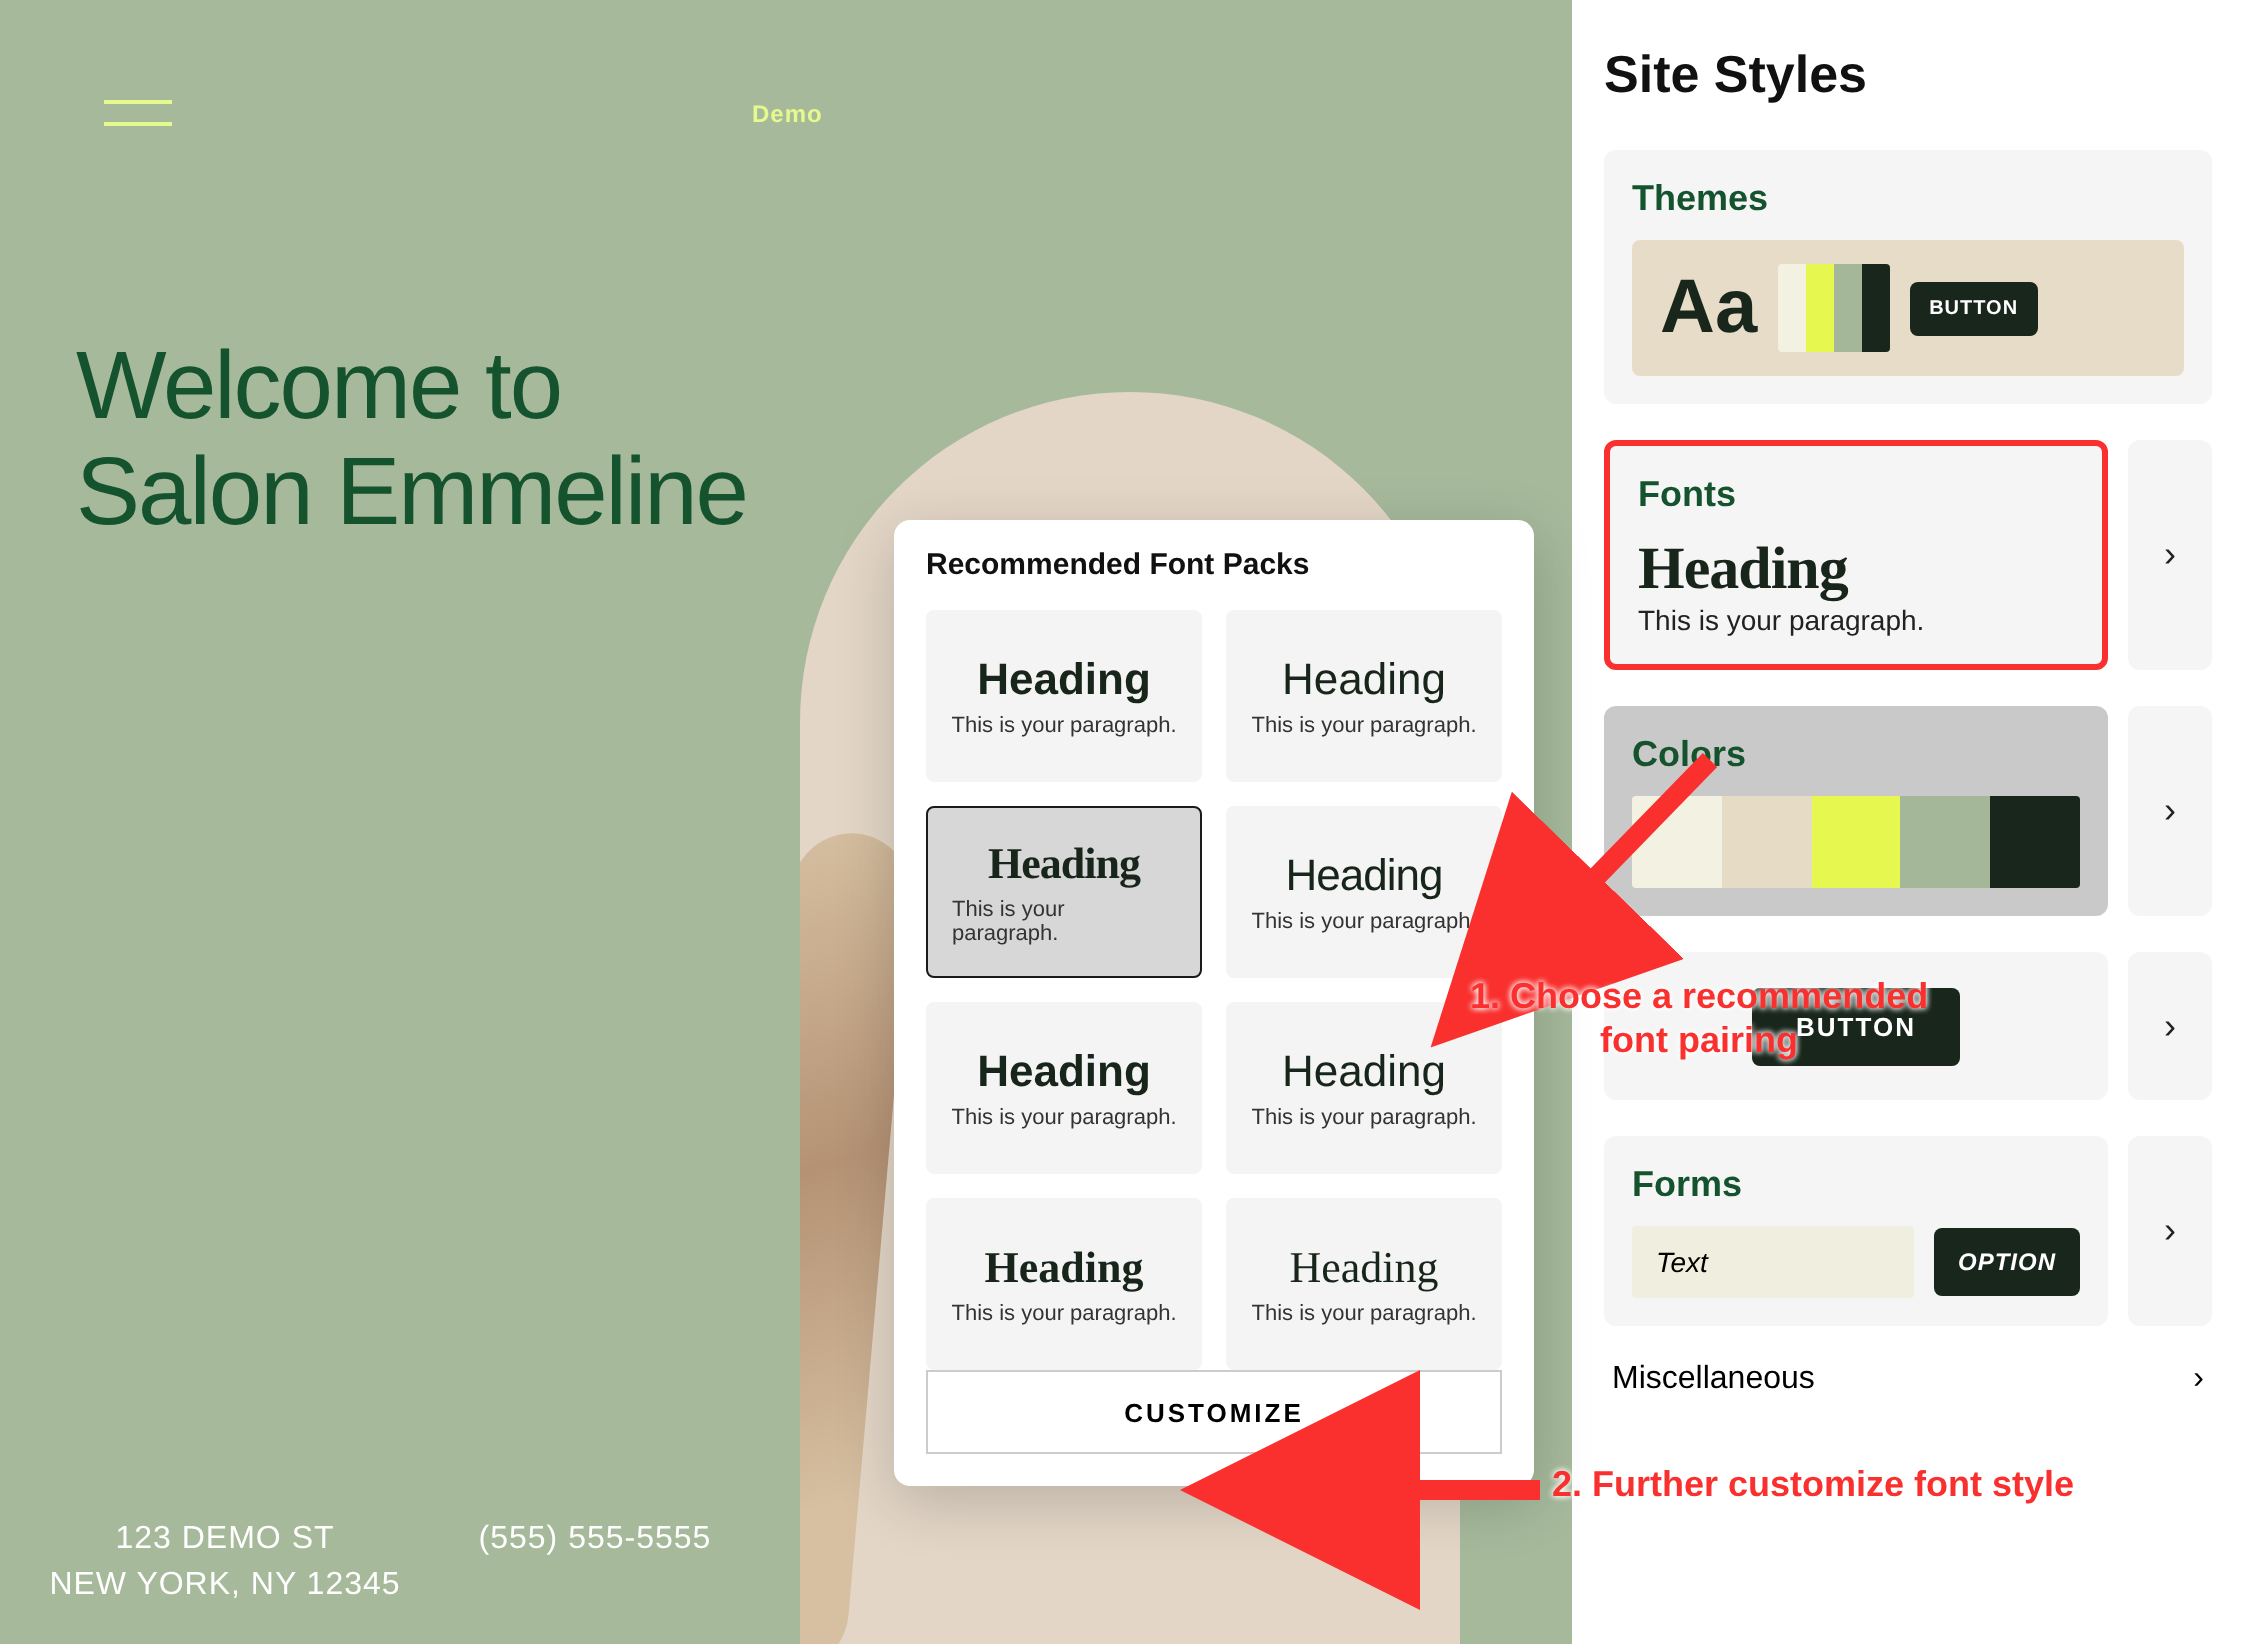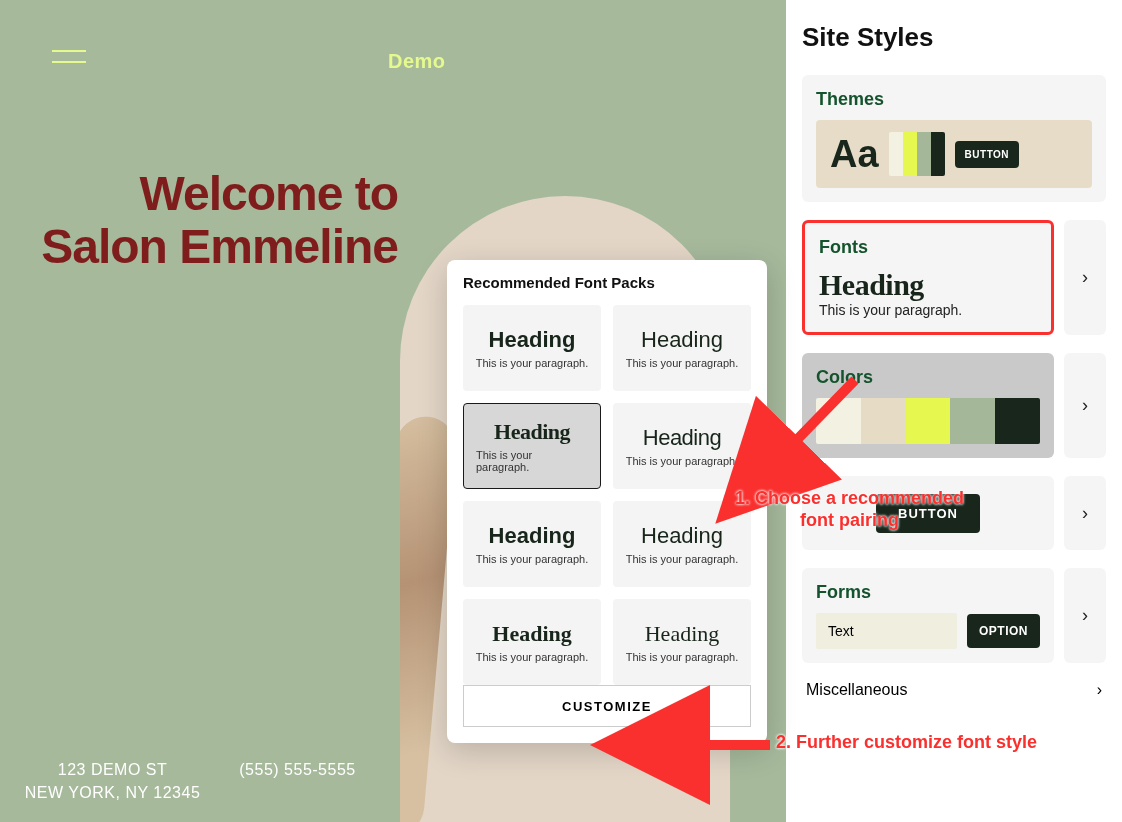--- a/index.html
+++ b/index.html
@@ -3,22 +3,22 @@
 <meta charset="utf-8">
 <style>
   * { box-sizing: border-box; margin: 0; padding: 0; }
   html, body { width: 1122px; height: 822px; overflow: hidden; font-family: -apple-system, Helvetica, Arial, sans-serif; }
   .root { display: flex; width: 100%; height: 100%; }
 
   
   .preview { position: relative; width: 786px; height: 100%; background: #a6b99b; }
   .hamburger { position: absolute; top: 50px; left: 52px; width: 34px; cursor: pointer; }
   .hamburger div { height: 2px; background: #e6f98f; margin-bottom: 9px; }
-  .demo-link { position: absolute; top: 50px; left: 388px; color: #e6f98f; font-weight: 700; font-size: 20px; letter-spacing: .5px; }
-  .hero-title { position: absolute; top: 168px; left: 38px; width: 360px; color: #7f1d1d; font-size: 48px; font-weight: 700; line-height: 1.1; letter-spacing: -1px; text-align: right; }
+  .demo-link { position: absolute; top: 50px; left: 376px; color: #e6f98f; font-weight: 700; font-size: 12px; letter-spacing: .5px; }
+  .hero-title { position: absolute; top: 168px; left: 38px; width: 360px; color: #14532d; font-size: 48px; font-weight: 400; line-height: 1.1; letter-spacing: -1px; text-align: left; }
   .arch { position: absolute; top: 196px; left: 400px; width: 330px; height: 640px; border-radius: 165px 165px 0 0; background: #e3d6c7; overflow: hidden; }
   .arch-strip { position: absolute; top: 220px; left: -20px; width: 60px; height: 420px; background: linear-gradient(160deg,#d6c0a1,#b59274 40%,#d6c0a1 80%); border-radius: 30px; transform: rotate(5deg); }
   .footer-info { position: absolute; bottom: 18px; left: 20px; width: 370px; display: flex; color: #fff; font-size: 16px; letter-spacing: .5px; line-height: 1.45; }
   .footer-col { flex: 1; text-align: center; }
 
   
   .popover { position: absolute; top: 260px; left: 447px; width: 320px; background: #fff; border-radius: 8px; box-shadow: 0 8px 30px rgba(0,0,0,.18); z-index: 20; padding: 14px 16px 16px; }
   .pop-title { font-size: 15px; font-weight: 700; color: #111; margin-bottom: 14px; }
   .font-grid { display: grid; grid-template-columns: 1fr 1fr; gap: 12px; }
   .font-card { background: #f4f4f4; border-radius: 4px; padding: 14px 12px; display: flex; flex-direction: column; align-items: center; justify-content: center; height: 86px; cursor: pointer; }
@@ -48,21 +48,21 @@
   .themes-preview .swatch-group span { width: 14px; }
   .pill-btn { background: #19261c; color: #fff; font-size: 10px; font-weight: 700; padding: 8px 10px; border-radius: 4px; letter-spacing: .5px; }
   .fonts-box { border: 3px solid #f9302e; border-radius: 6px; }
   .fonts-head { font-size: 30px; font-weight: 900; color: #17251a; }
   .fonts-para { font-size: 14px; color: #222; }
   .cols-main { background: #c9c9c9; }
   .palette { display: flex; height: 46px; border-radius: 2px; overflow: hidden; }
   .palette span { flex: 1; }
   .buttons-main { display: flex; align-items: center; justify-content: center; }
   .btn-preview { background: #19261c; color: #fff; font-size: 13px; font-weight: 700; letter-spacing: 1px; padding: 12px 22px; border-radius: 4px; }
-  .forms-main { display: flex; align-items: center; gap: 10px; }
+  .forms-main { display: flex; align-items: center; gap: 10px; font-style: italic; }
   .forms-input { flex: 1; background: #efeedf; padding: 10px 12px; font-size: 14px; border-radius: 2px; }
   .forms-opt { background: #19261c; color: #fff; font-size: 12px; font-weight: 700; padding: 10px 12px; border-radius: 4px; letter-spacing: .5px; }
   .misc-row { display: flex; align-items: center; justify-content: space-between; font-size: 16px; padding: 0 4px; }
 </style>
 </head>
 <body>
 
 <div class="root">
 
   <div class="preview">

